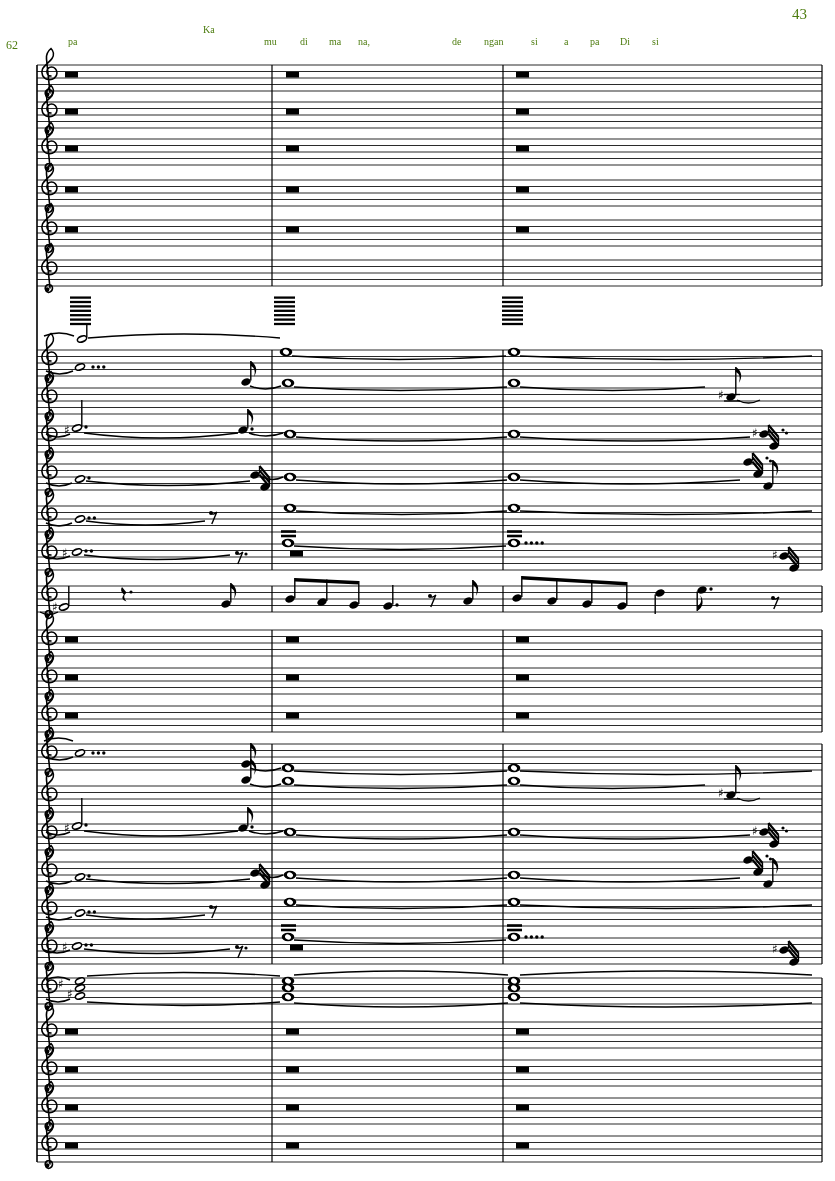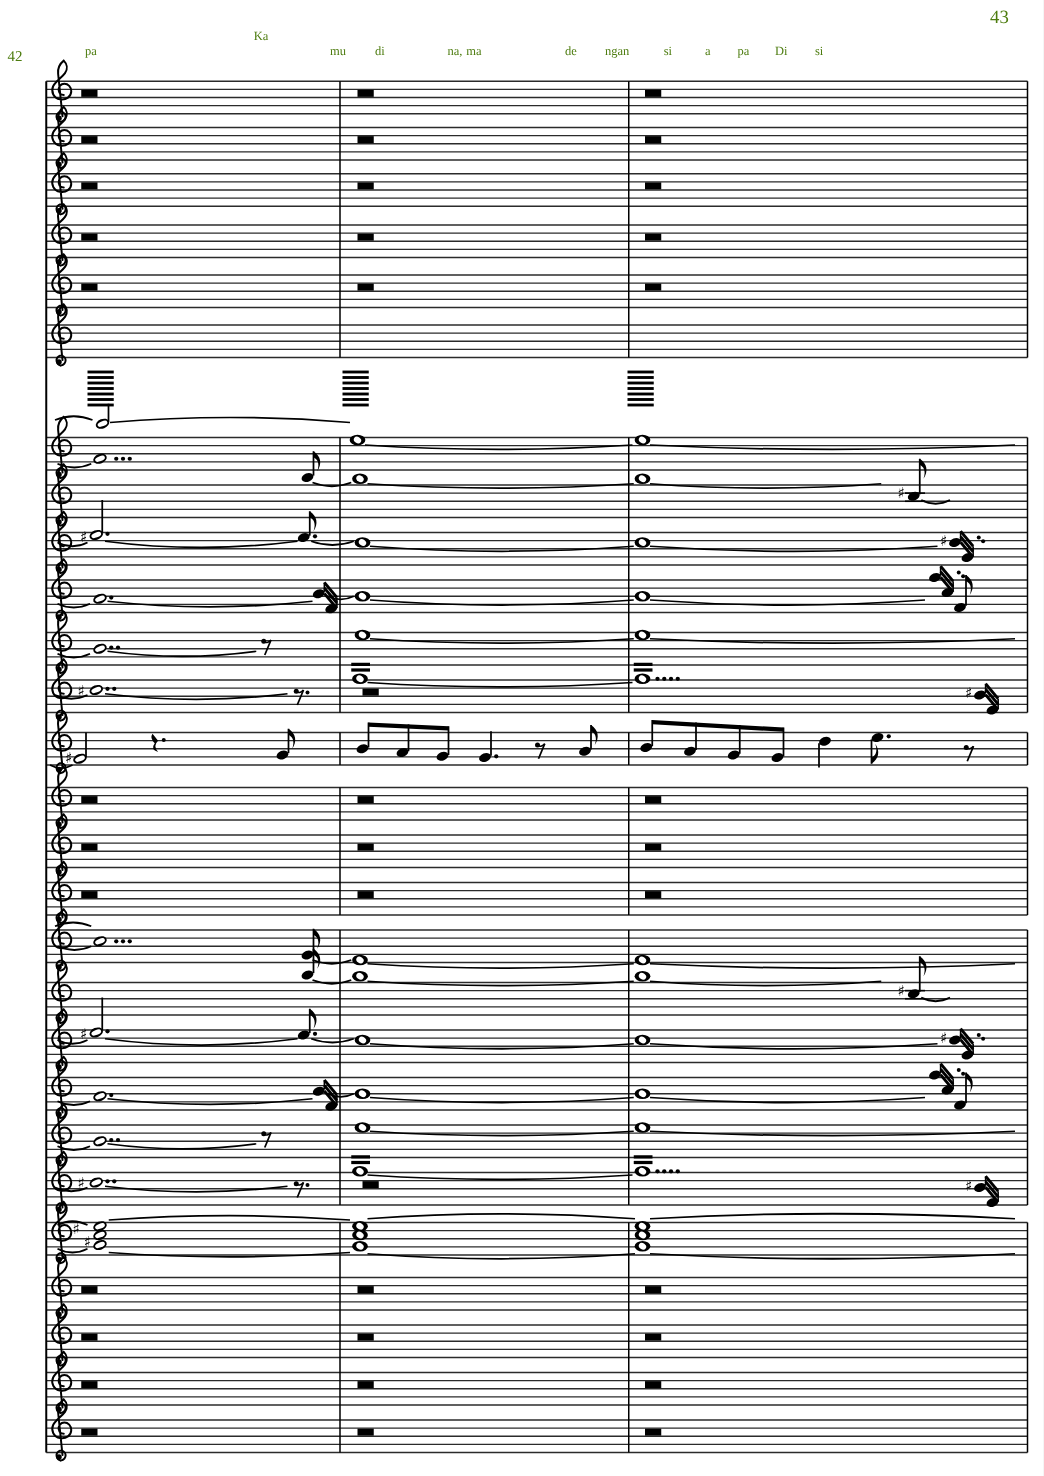--- a/index.html
+++ b/index.html
@@ -8,27 +8,27 @@
   .pagenum{position:absolute;font-size:15px;}
   .measurenum{position:absolute;font-size:12px;}
   .lyrics span{position:absolute;font-size:10px;white-space:pre;}
   svg{position:absolute;left:0;top:0;}
 </style>
 </head>
 <body>
 
 <div class="page">
   <div class="pagenum" style="left:792px;top:6px">43</div>
-  <div class="measurenum" style="left:6px;top:38px">42</div>
+  <div class="measurenum" style="left:6px;top:38px">62</div>
   <div class="lyrics">
       <span style="left: 68px; top: 36px;">pa</span>
       <span style="left: 203px; top: 24px;">Ka</span>
       <span style="left: 264px; top: 36px;">mu</span>
       <span style="left: 300px; top: 36px;">di</span>
-      <span style="left: 329px; top: 36px; margin-left: 44px;">ma</span>
+      <span style="left: 329px; top: 36px;">ma</span>
       <span style="left: 358px; top: 36px;">na,</span>
       <span style="left: 452px; top: 36px;">de</span>
       <span style="left: 484px; top: 36px; text-align: right;">ngan</span>
       <span style="left: 531px; top: 36px;">si</span>
       <span style="left: 564px; top: 36px;">a</span>
       <span style="left: 590px; top: 36px;">pa</span>
       <span style="left: 620px; top: 36px;">Di</span>
       <span style="left: 652px; top: 36px;">si</span>
     </div>
   <svg id="score" width="835" height="1181" viewBox="0 0 835 1181">

